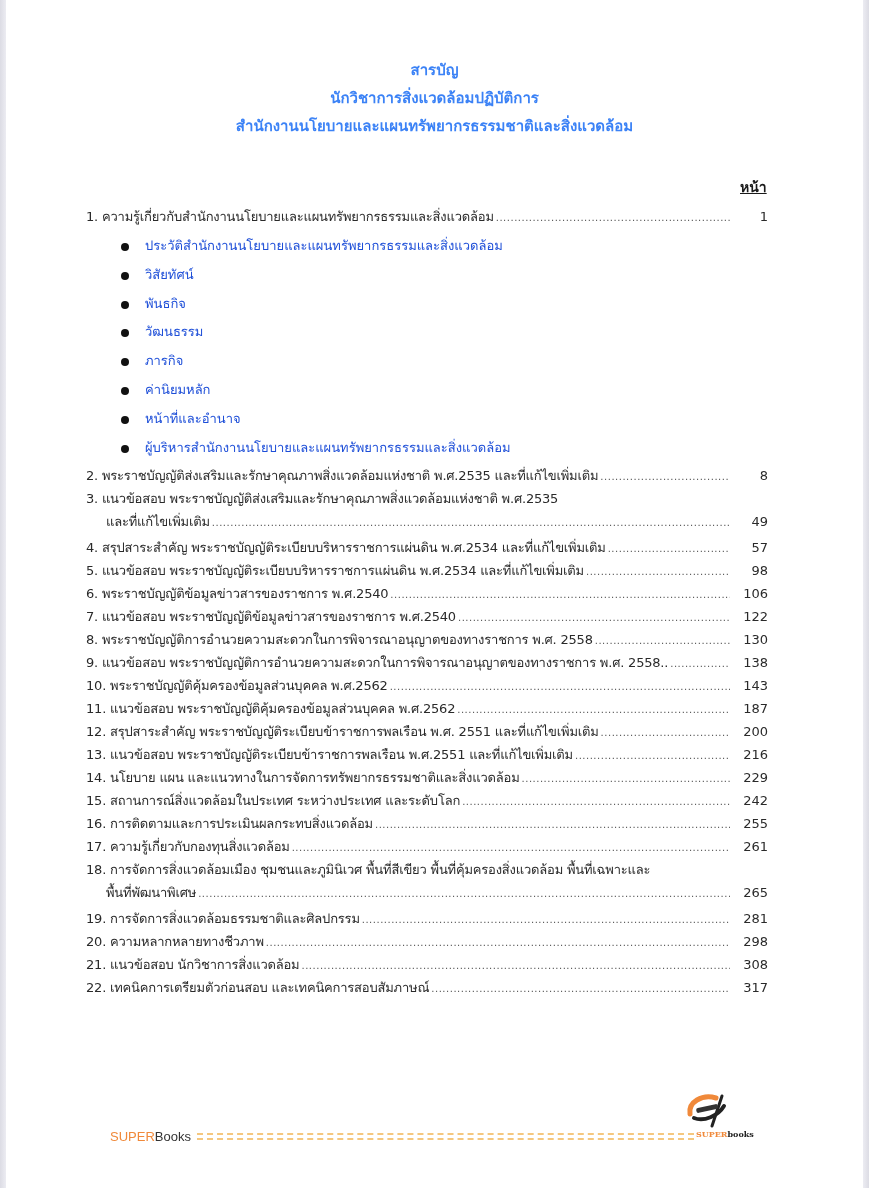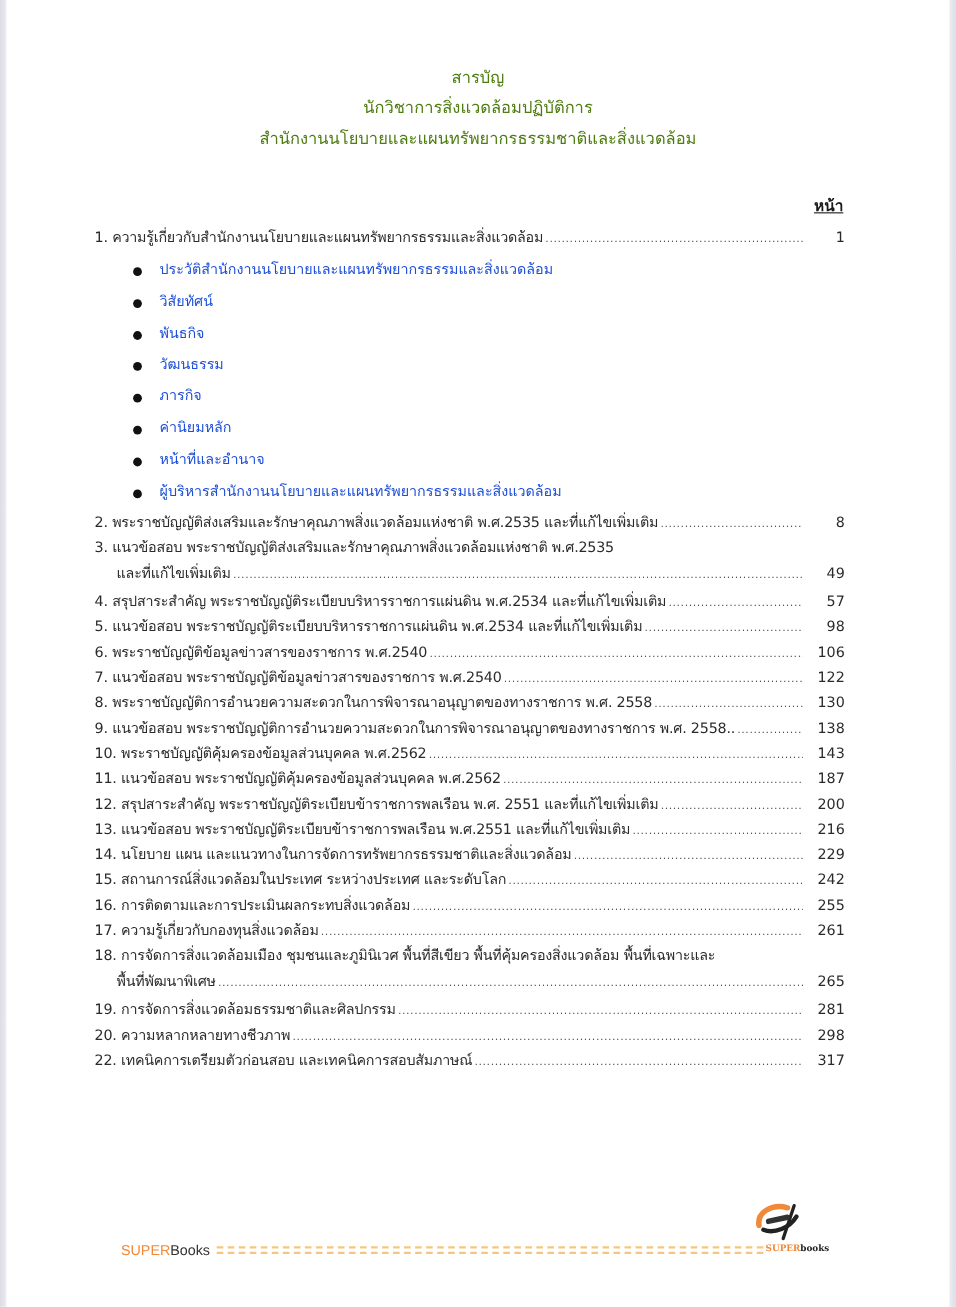--- a/index.html
+++ b/index.html
@@ -23,24 +23,24 @@
       position: absolute; right: 0; top: 0; width: 6px; height: 1188px;
       background: linear-gradient(to left, #dcdce4, #ececf2);
     }
     .page {
       position: absolute; left: 6px; top: 0; width: 857px; height: 1188px;
       background: #ffffff;
     }
     .title-block {
       position: absolute; left: 0; top: 56px; width: 857px;
       text-align: center;
-      font-weight: normal;
+      font-weight: bold;
       font-size: 15px;
       line-height: 28px;
-      color: #4d7c0f;
+      color: #3b82f6;
     }
     .title-block div { white-space: nowrap; }
     .page-col-header {
       position: absolute; top: 176px; left: 734px;
       font-weight: bold; font-size: 14px; color: #1a1a1a; text-decoration: underline;
     }
     .toc {
       position: absolute; left: 80px; top: 205px; width: 690px;
     }
     .toc-row {
@@ -320,20 +320,27 @@
           <span class="leader"></span>
         </div>
       <span class="page-no">281</span>
     </div>
     <div class="toc-row">
       <div class="label-wrap">
           <span class="label">20. ความหลากหลายทางชีวภาพ</span>
           <span class="leader"></span>
         </div>
       <span class="page-no">298</span>
+    </div>
+    <div class="toc-row">
+      <div class="label-wrap">
+          <span class="label">21. แนวข้อสอบ นักวิชาการสิ่งแวดล้อม</span>
+          <span class="leader"></span>
+        </div>
+      <span class="page-no">308</span>
     </div>
     <div class="toc-row">
       <div class="label-wrap">
           <span class="label">22. เทคนิคการเตรียมตัวก่อนสอบ และเทคนิคการสอบสัมภาษณ์</span>
           <span class="leader"></span>
         </div>
       <span class="page-no">317</span>
     </div>
   </div>
 

